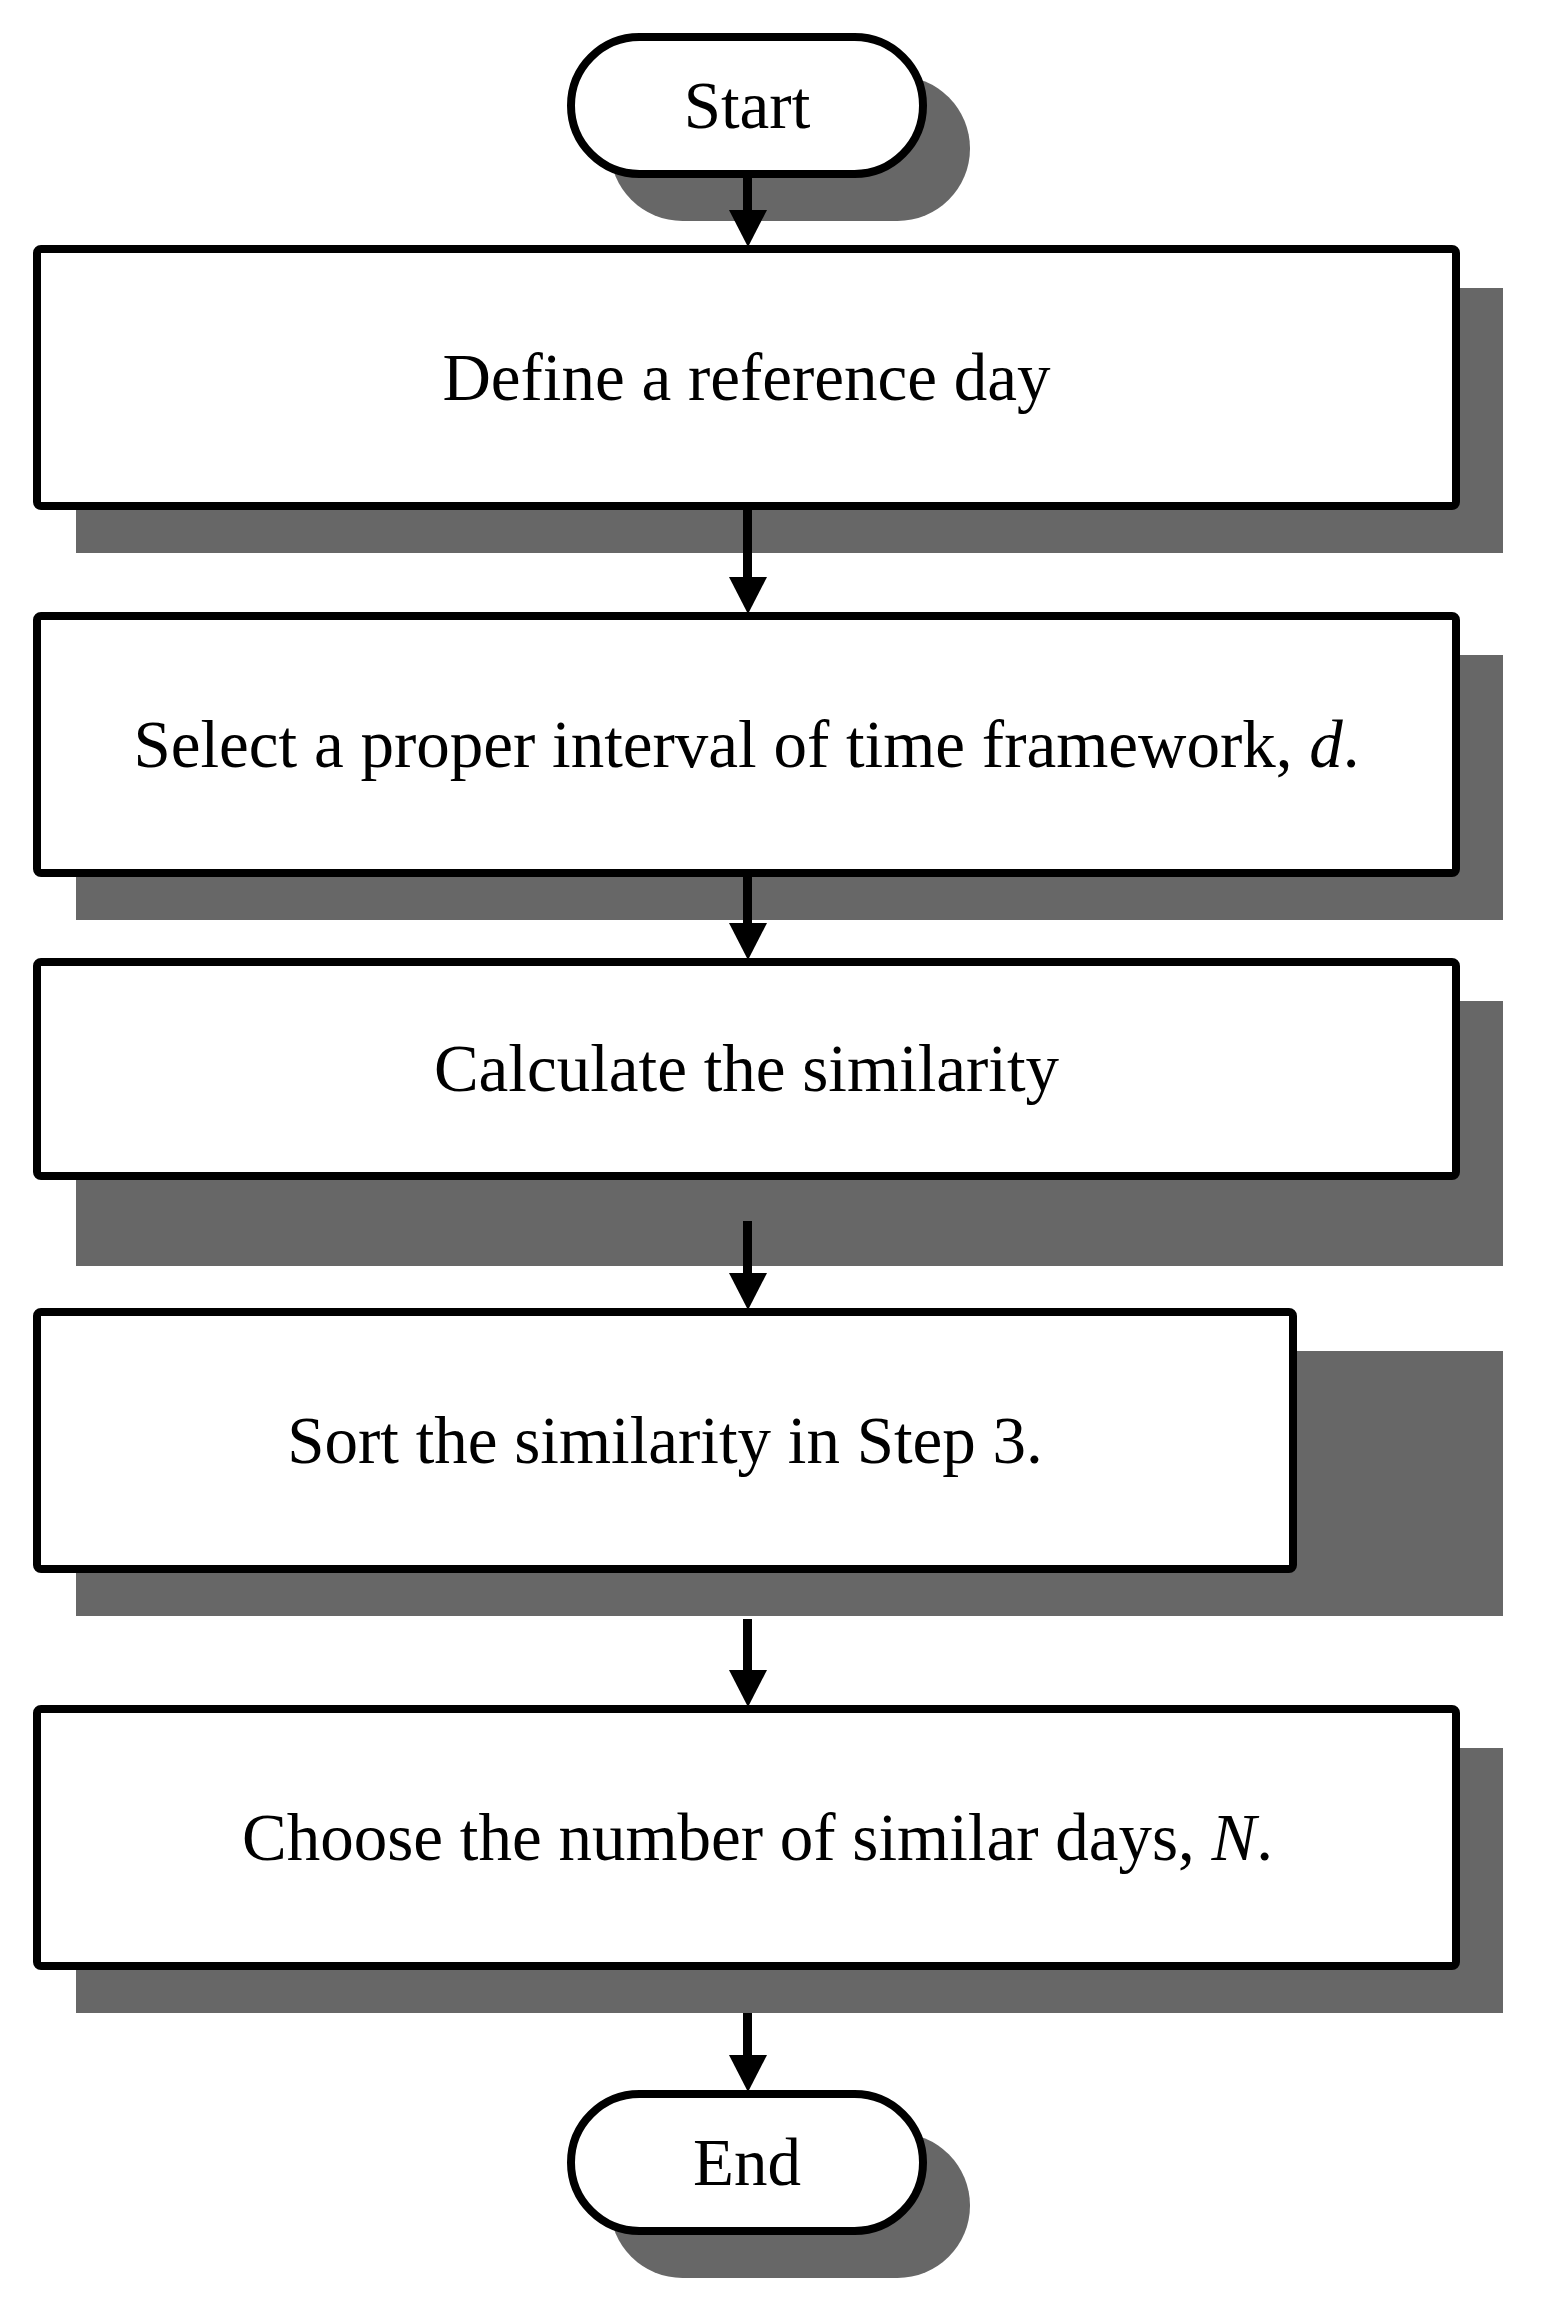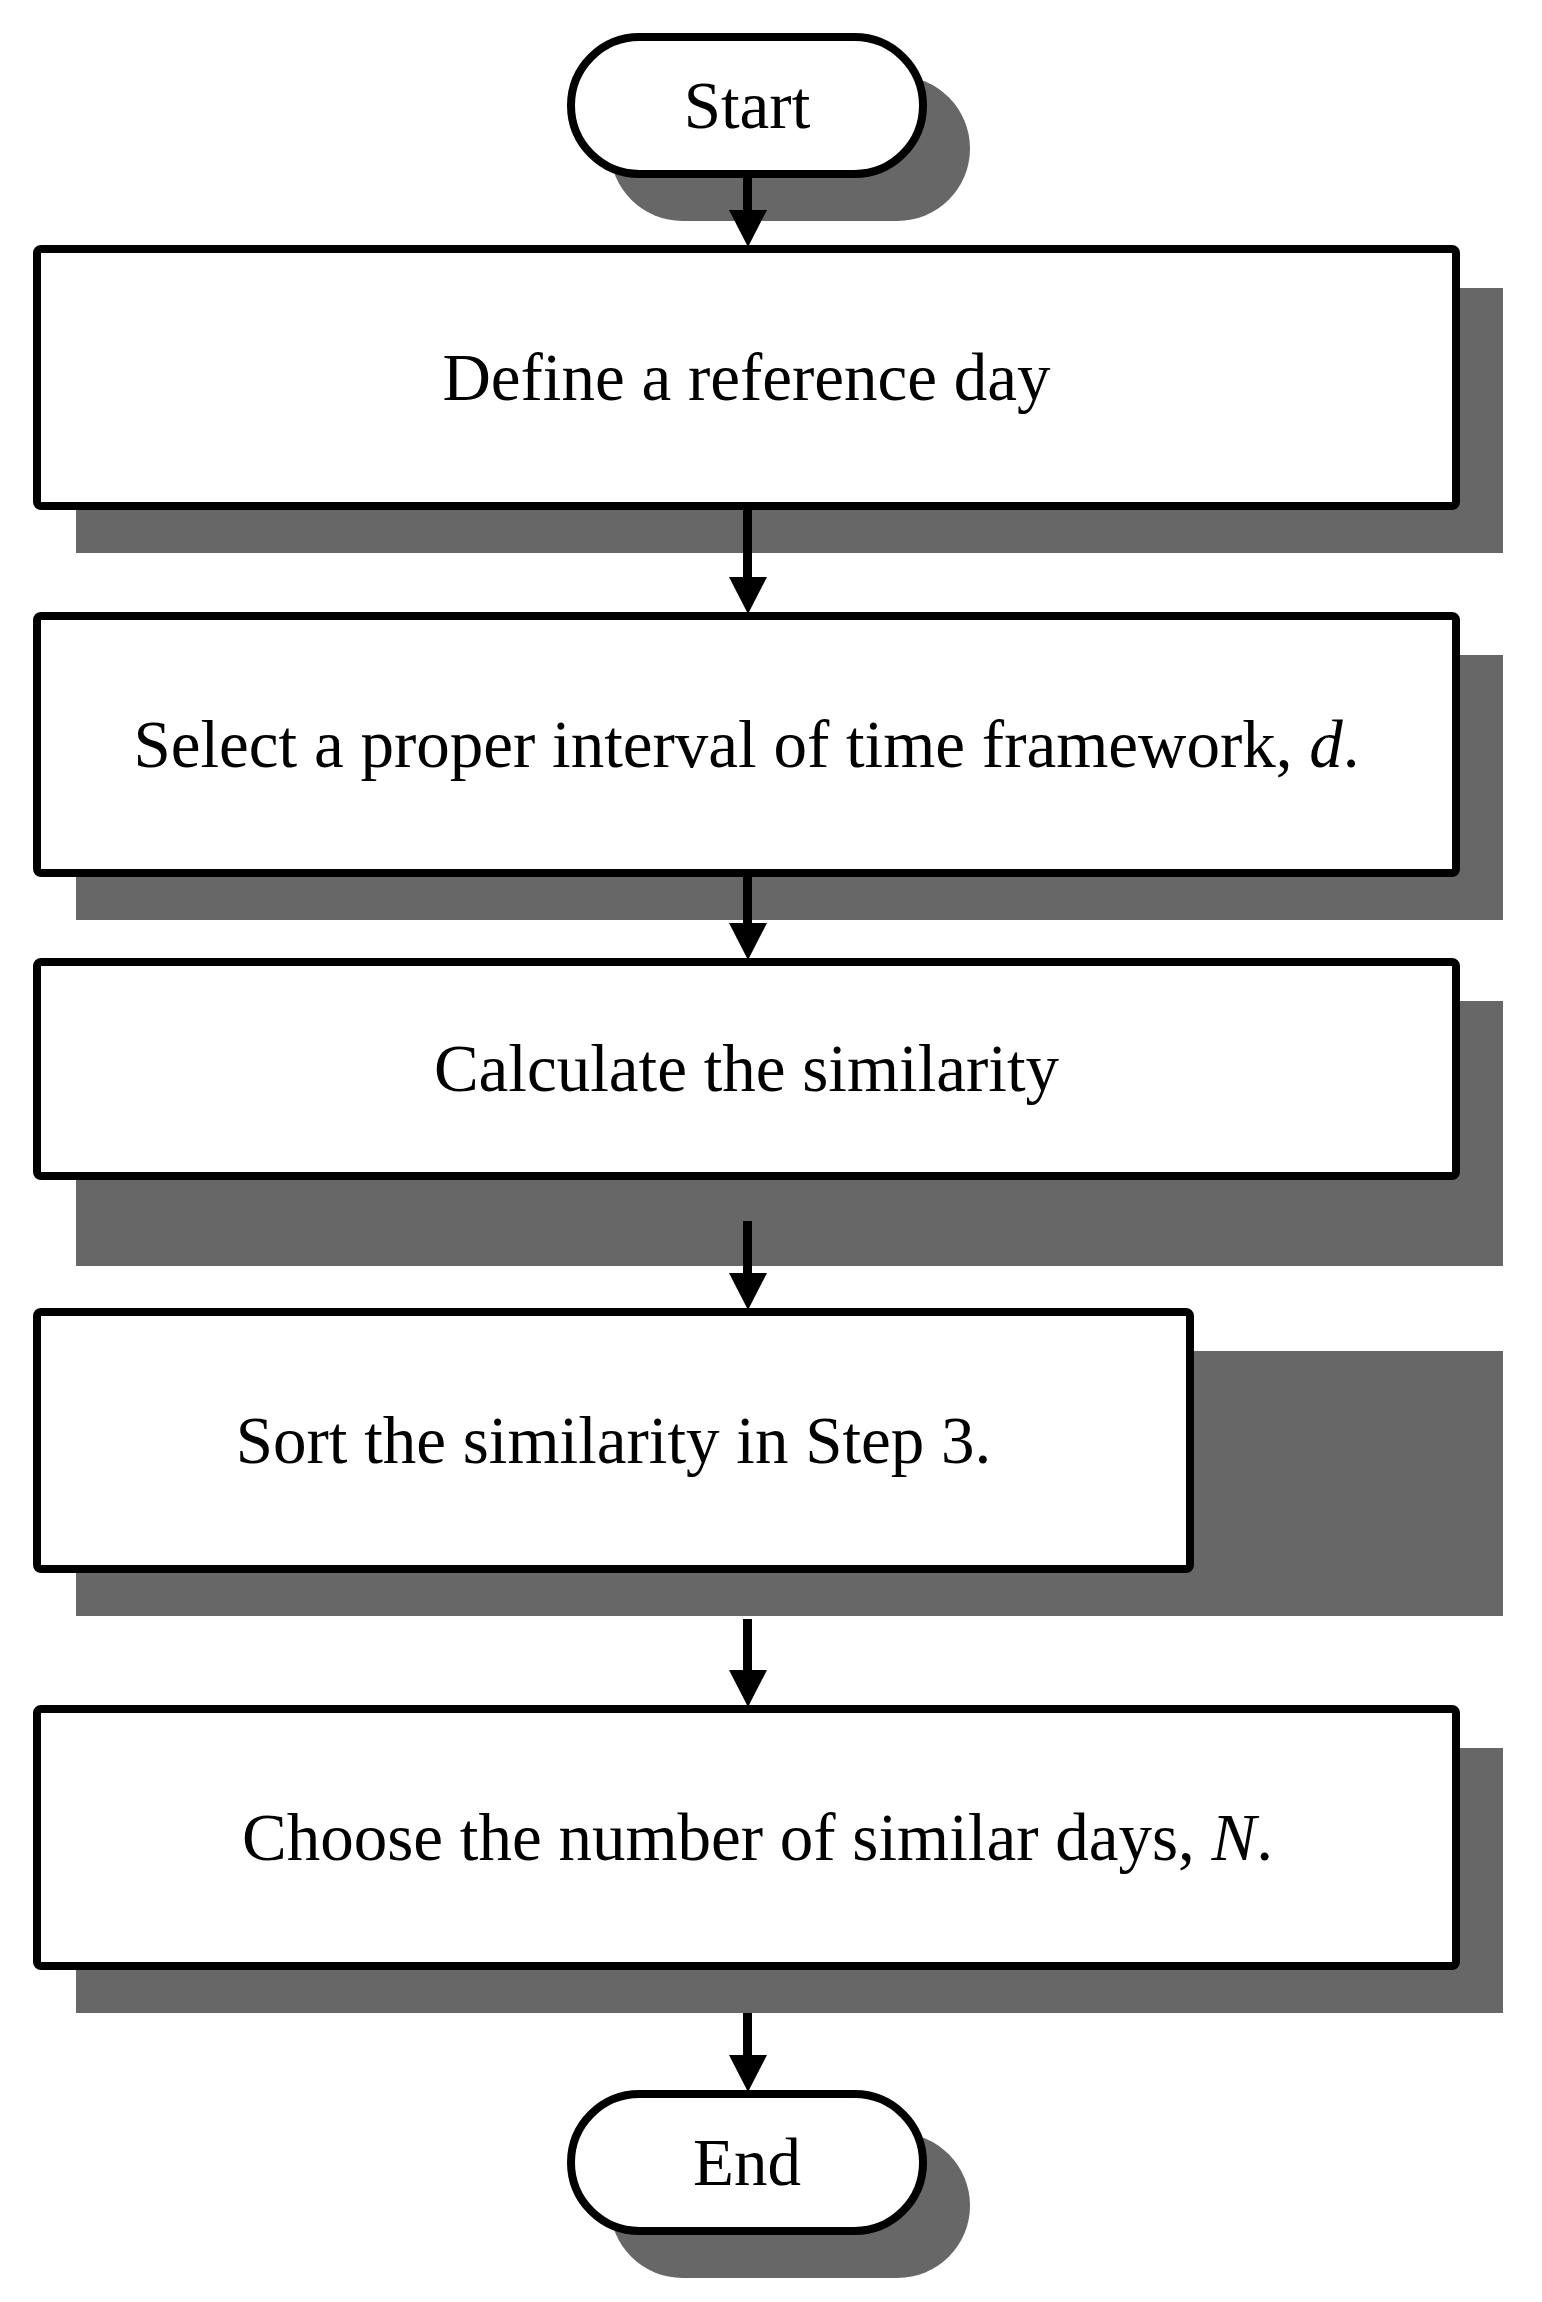--- a/index.html
+++ b/index.html
@@ -99,21 +99,21 @@
   <div class="node rect" style="left:33px;top:958px;width:1427px;height:222px;">
     <span><span>Calculate the similarity</span><span class="italic"></span><span></span></span>
   </div>
 
   <div class="arrow" style="left:729px;top:1221px;height:89px;">
     <div class="stem"></div>
     <div class="head"></div>
   </div>
 
   <div class="shadow" style="left:76px;top:1351px;width:1427px;height:265px;"></div>
-  <div class="node rect" style="left:33px;top:1308px;width:1161px;height:265px;">
+  <div class="node rect" style="left:33px;top:1308px;width:1264px;height:265px;">
     <span><span>Sort the similarity in Step 3.</span><span class="italic"></span><span></span></span>
   </div>
 
   <div class="arrow" style="left:729px;top:1619px;height:88px;">
     <div class="stem"></div>
     <div class="head"></div>
   </div>
 
   <div class="shadow" style="left:76px;top:1748px;width:1427px;height:265px;"></div>
   <div class="node rect" style="left:33px;top:1705px;width:1427px;height:265px;padding-left:22px;">

